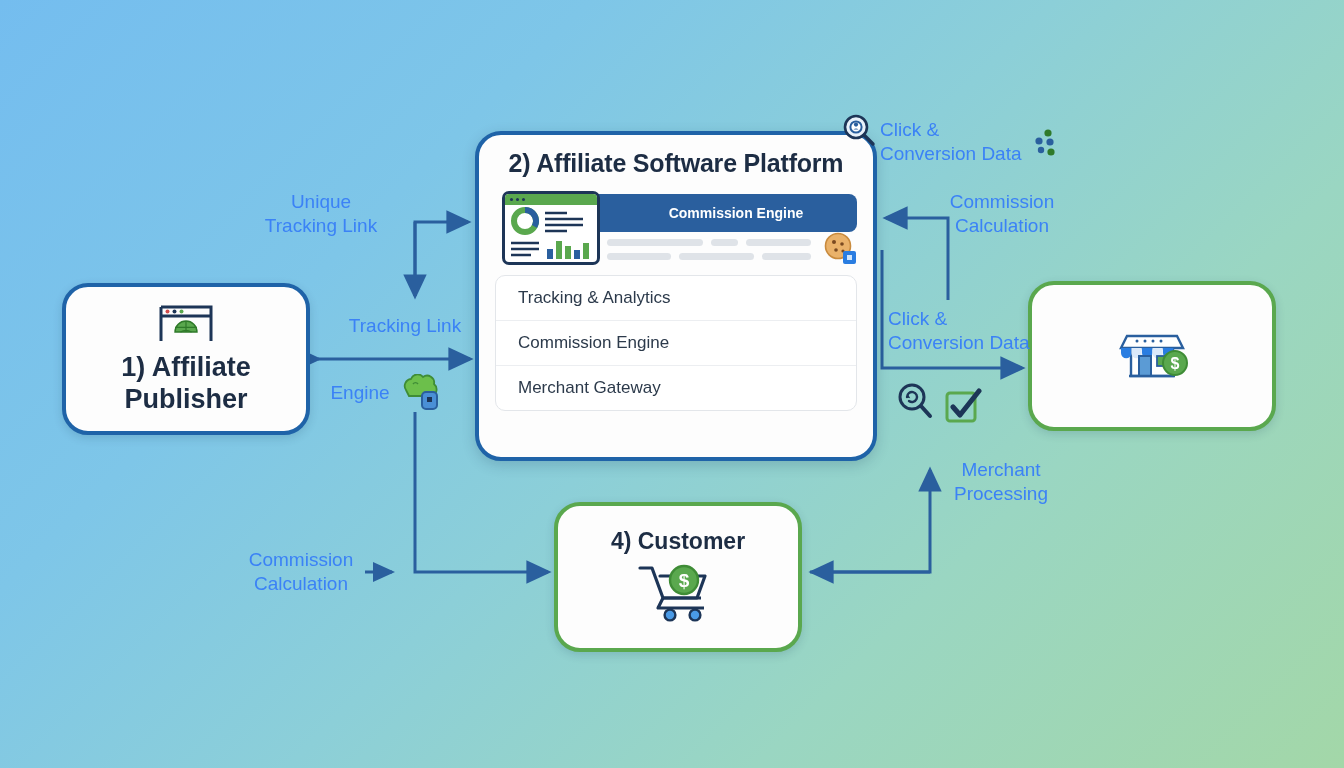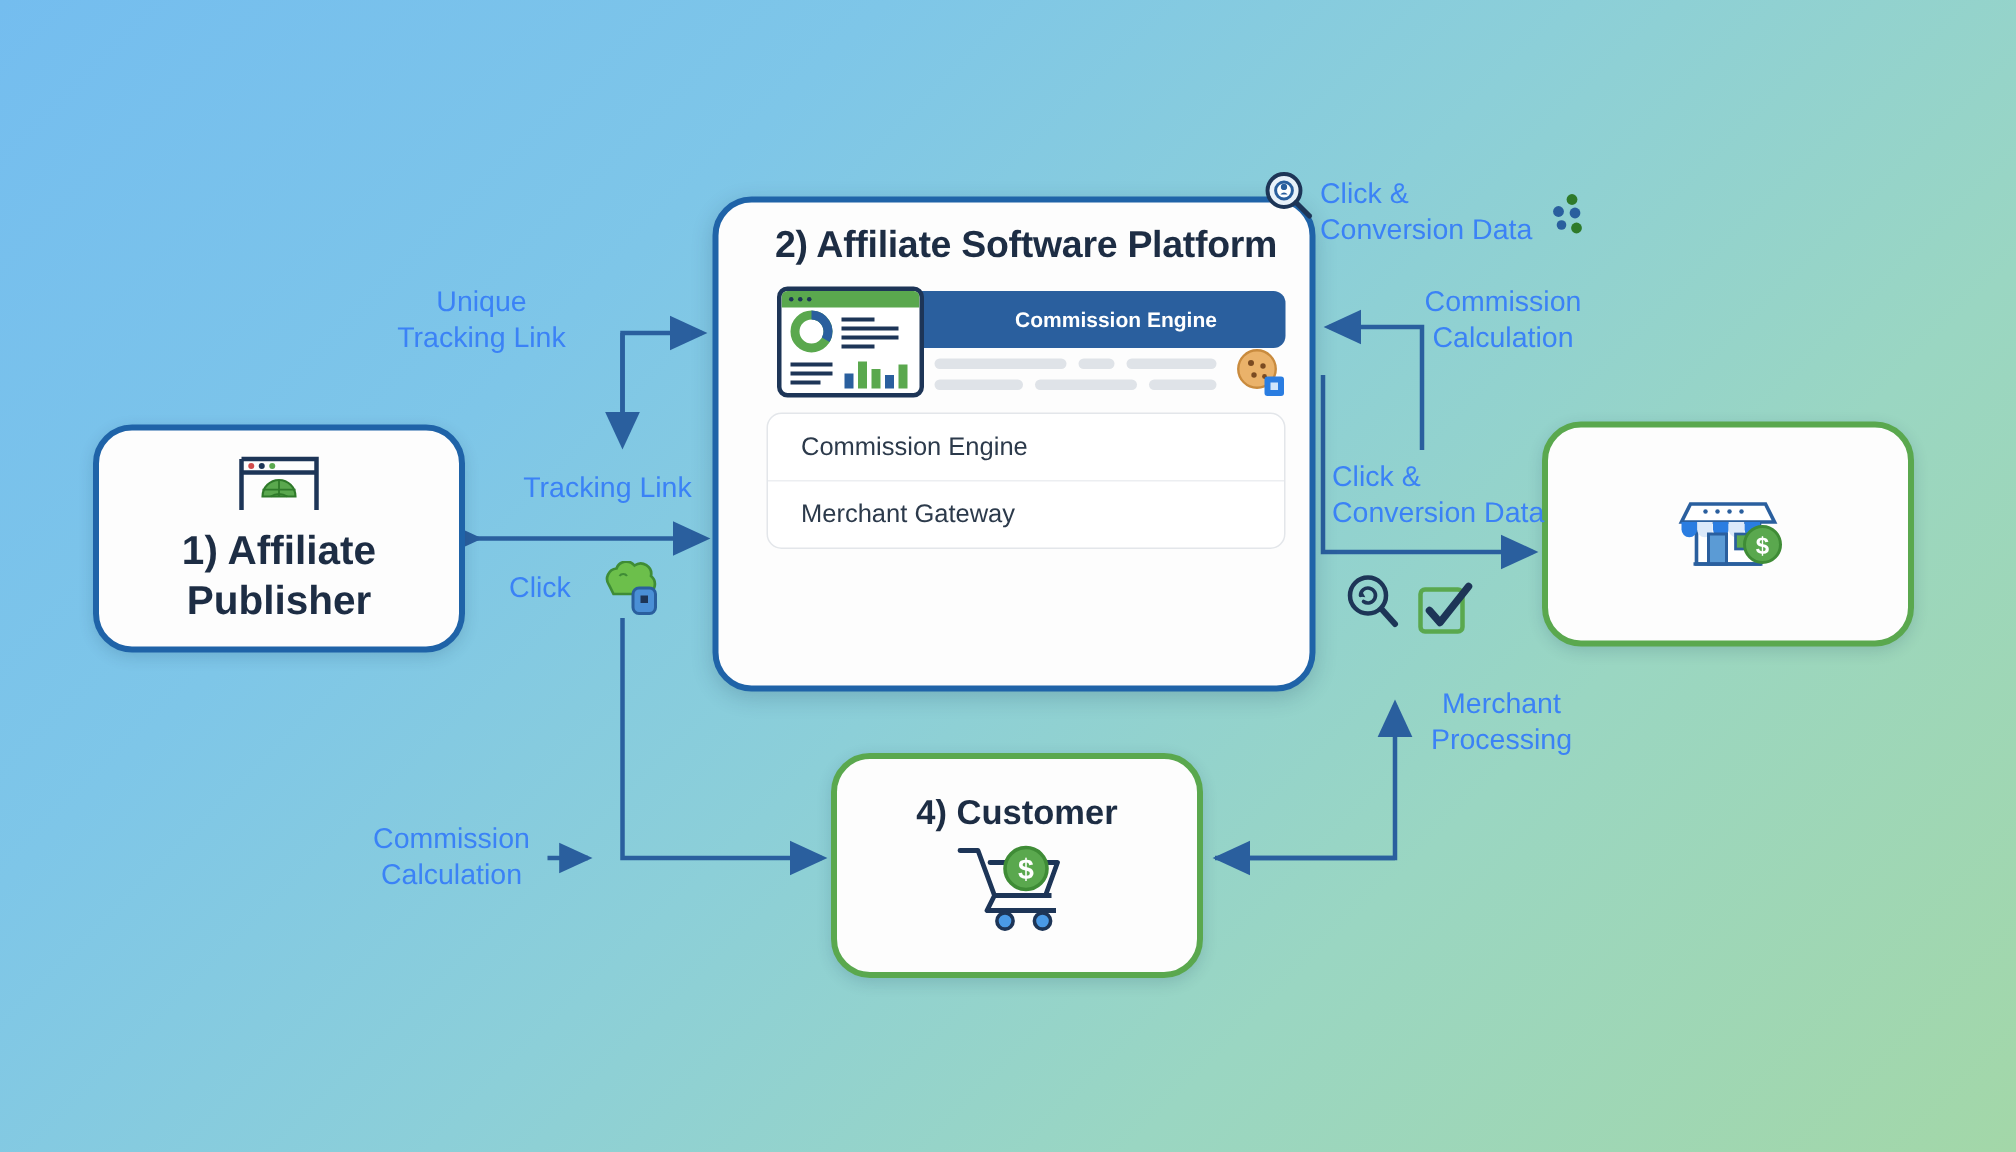--- a/index.html
+++ b/index.html
@@ -39,21 +39,21 @@
 
   
   #node-customer { left: 554px; top: 502px; width: 248px; height: 150px; align-items: center; }
   #node-customer .label { font-size: 23px; line-height: 1.2; }
 
   
   #node-platform {
     position: absolute; left: 475px; top: 131px; width: 402px; height: 330px;
     background: #fdfdfd; border: 4px solid #1f63a8; border-radius: 26px;
     box-shadow: 0 4px 14px rgba(20,50,80,.2);
-    padding: 14px 16px 12px 32px;
+    padding: 14px 16px 12px 16px;
   }
   #node-platform .title {
     font-size: 25px; font-weight: bold; color: #1d2d44; text-align: center;
     line-height: 1.18; letter-spacing: -.2px;
   }
   .mock-row { position: relative; height: 80px; margin-top: 10px; }
   .mock-win {
     position: absolute; left: 7px; top: 2px; width: 98px; height: 74px;
     border: 3px solid #1d3557; border-radius: 7px; background: #fff; overflow: hidden;
   }
@@ -204,20 +204,21 @@
           <circle cx="19" cy="13" r="1.8" fill="#7a4a21"></circle>
           <circle cx="13" cy="19" r="1.8" fill="#7a4a21"></circle>
           <circle cx="20" cy="20" r="1.6" fill="#7a4a21"></circle>
           <rect x="20" y="20" width="13" height="13" rx="2" fill="#2a7de1"></rect>
           <rect x="24" y="24" width="5" height="5" fill="#cfe5fb"></rect>
         </svg>
       </div>
     </div>
 
     <div class="menu">
+      <div class="mi">Tracking &amp; Analytics</div>
       <div class="mi">Commission Engine</div>
       <div class="mi">Merchant Gateway</div>
     </div>
   </div>
 
   <div class="node green" id="node-merchant">
     <span>
       <svg width="86" height="56" viewBox="0 0 86 56">
         <rect x="22" y="22" width="42" height="28" fill="#fff" stroke="#2a5f9e" stroke-width="2.4"></rect>
         <path d="M18 10 h50 l6 12 H12 z" fill="#fff" stroke="#2a5f9e" stroke-width="2.4"></path>
@@ -258,21 +259,21 @@
         <text x="52" y="27" font-size="19" font-weight="bold" fill="#fff" text-anchor="middle" font-family="Liberation Sans, sans-serif">$</text>
       </svg>
     </span>
   </div>
 
   <div class="flabel" id="lbl-unique" style="left:245px; top:190px; width:152px;">Unique
 Tracking Link</div>
 
   <div class="flabel" id="lbl-tracking" style="left:330px; top:314px; width:150px;">Tracking Link</div>
 
-  <div class="flabel" id="lbl-pixels" style="left:318px; top:381px; width:84px;">Click</div>
+  <div class="flabel" id="lbl-pixels" style="left:318px; top:381px; width:84px;">Engine</div>
 
   <div class="ficon" style="left:400px; top:374px;">
     <svg width="44" height="40" viewBox="0 0 44 40">
       <path d="M6 16 a7 7 0 0 1 5-11 a7 7 0 0 1 12-2 a7 7 0 0 1 11 7 a7 7 0 0 1-2 12 H9 z" fill="#6cbf4b" stroke="#3f8c36" stroke-width="1.8"></path>
       <path d="M13 10 a3 3 0 0 1 5 0" fill="none" stroke="#3f8c36" stroke-width="1.4"></path>
       <rect x="22" y="18" width="15" height="17" rx="4" fill="#4a8fd6" stroke="#2a5f9e" stroke-width="2"></rect>
       <rect x="27" y="23" width="5" height="5" fill="#1d3557"></rect>
     </svg>
   </div>
 

